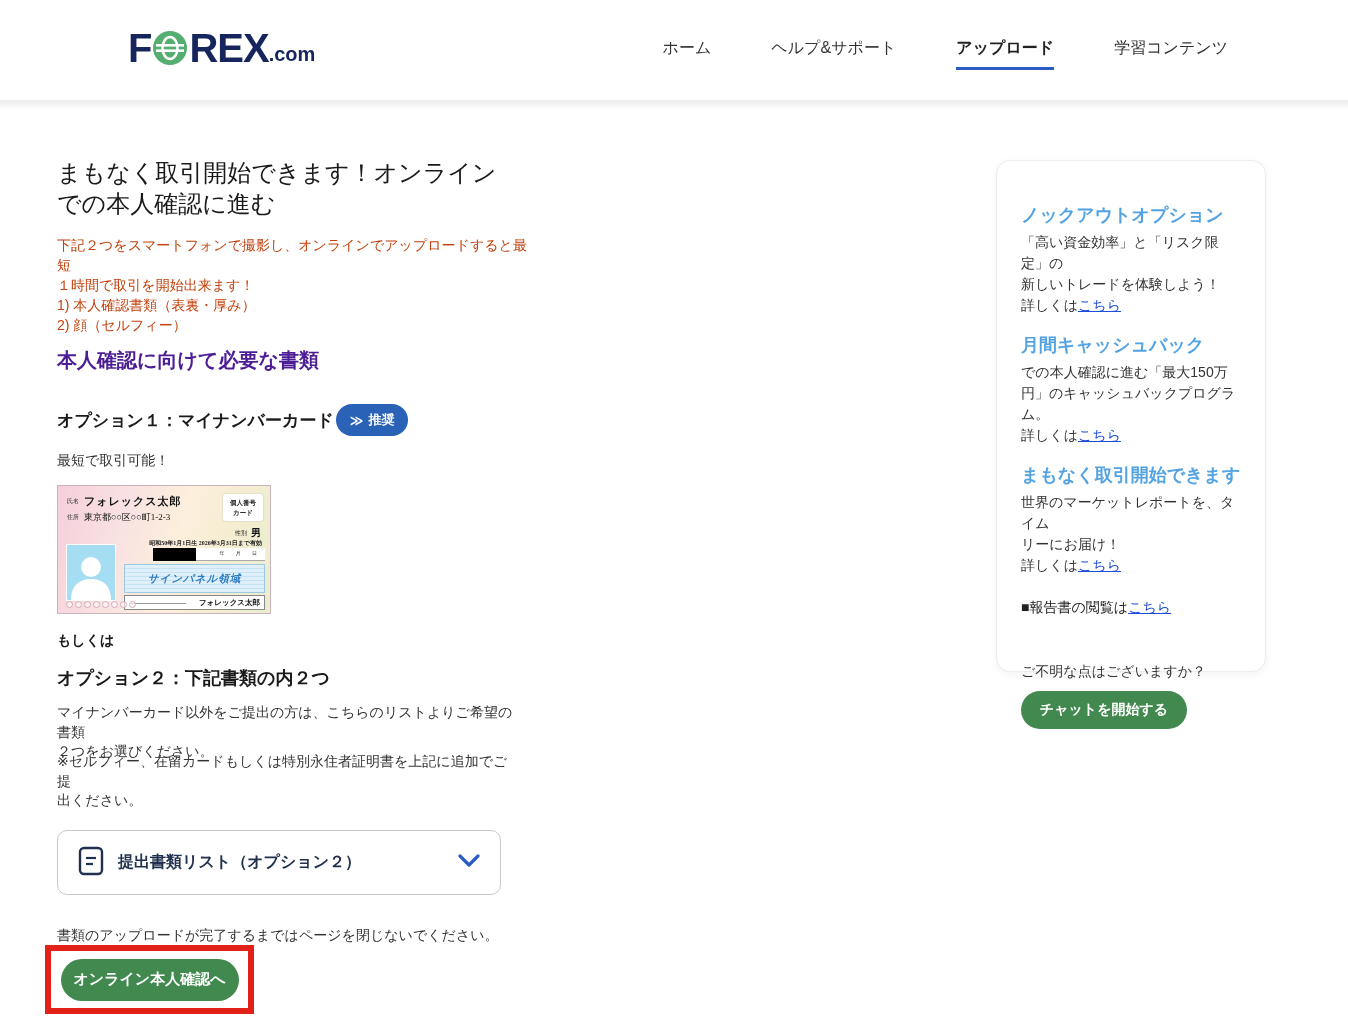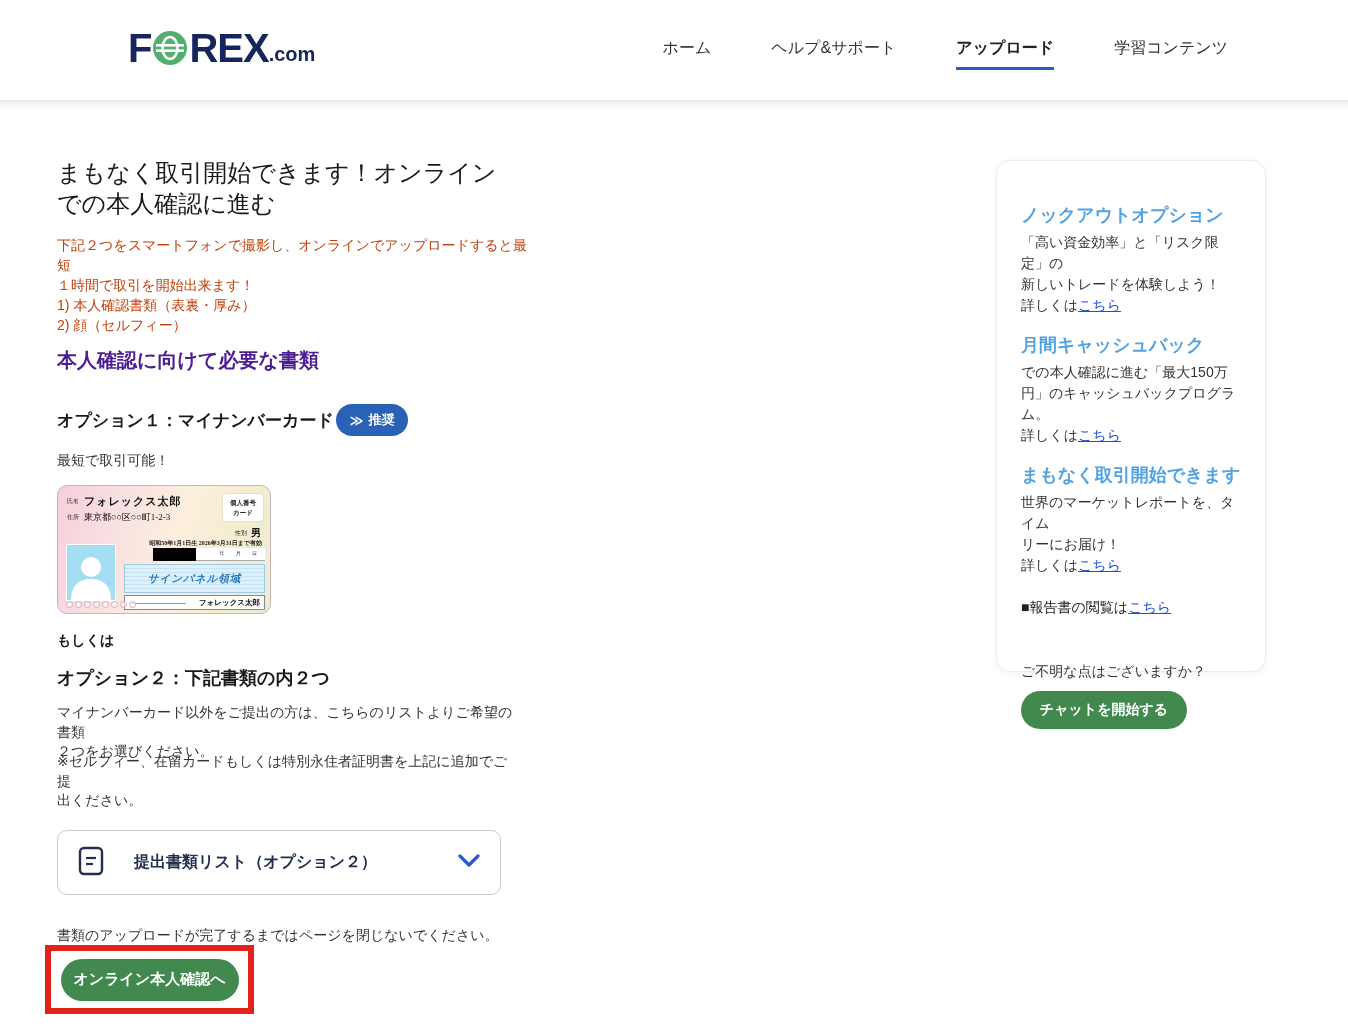--- a/index.html
+++ b/index.html
@@ -31,21 +31,21 @@
   .intro { position:absolute; left:57px; top:236px; width:470px; font-size:14px; line-height:1.42; color:#c2410c; }
   .docs-heading { position:absolute; left:57px; top:347px; font-size:20px; font-weight:bold; color:#4c1d95;text-align:center; }
   .option1-row { position:absolute; left:57px; top:404px; display:flex; align-items:center; gap:2px; }
   .option1-label { font-size:17px; font-weight:bold; color:#1a1a1a; }
   .badge { background:#2a62b8; color:#fff; font-size:13px; font-weight:bold;
     border-radius:16px; padding:7px 14px; display:flex; align-items:center; gap:5px; cursor:pointer; }
   .fast-note { position:absolute; left:57px; top:452px; font-size:14px; color:#333; }
 
   
   .mn-card { position:absolute; left:57px; top:485px; width:214px; height:129px;
-    border-radius:10px; border:1px solid #cbb3bb;
+    border-radius:0; border:1px solid #cbb3bb;
     background:linear-gradient(105deg,#f5cfdb 0%,#f9e2e2 30%,#fcefdc 55%,#f4edd0 78%,#e9eed3 100%);
     overflow:hidden; font-family:"Liberation Serif","DejaVu Serif",serif; }
   .mn-row1 { position:absolute; top:8px; left:9px; display:flex; align-items:center; gap:5px; }
   .mn-lbl { font-size:6px; color:#222; }
   .mn-name { font-size:11px; font-weight:bold; color:#111; letter-spacing:1px; }
   .mn-badge { position:absolute; top:8px; right:7px; width:40px; height:27px; background:#fff;
     border-radius:3px; font-size:6.5px; font-weight:bold; color:#222; text-align:center;
     display:flex; flex-direction:column; justify-content:center; line-height:1.4; box-shadow:0 0 2px rgba(0,0,0,.2); }
   .mn-row2 { position:absolute; top:25px; left:9px; display:flex; align-items:center; gap:5px; }
   .mn-addr { font-size:9px; color:#111; }
@@ -71,21 +71,21 @@
 
   .or-text { position:absolute; left:57px; top:632px; font-size:14px; font-weight:bold; color:#1a1a1a; }
   .option2-heading { position:absolute; left:57px; top:666px; font-size:18px; font-weight:bold; color:#1a1a1a; }
   .option2-desc { position:absolute; left:57px; top:703px; width:460px; font-size:14px; line-height:1.4; color:#333; }
   .option2-note { position:absolute; left:57px; top:752px; width:460px; font-size:14px; line-height:1.4; color:#333; }
 
   
   .dropdown { position:absolute; left:57px; top:830px; width:444px; height:65px;
     border:1px solid #c9c9c9; border-radius:10px; background:#fff;
     display:flex; align-items:center; padding:0 20px; gap:14px; cursor:pointer; }
-  .dropdown-label { font-size:16px; font-weight:bold; color:#22304f; flex:1;margin-left:16px; }
+  .dropdown-label { font-size:16px; font-weight:bold; color:#22304f; flex:1; }
   .warning { position:absolute; left:57px; top:927px; font-size:14px; color:#333; }
 
   
   .cta-highlight { position:absolute; left:45px; top:945px; width:209px; height:69px;
     border:6px solid #e32119; display:flex; align-items:center; justify-content:center; }
   .cta-button { width:178px; height:42px; border:none; border-radius:21px; background:#41894f;
     color:#fff; font-size:15px; font-weight:bold; cursor:pointer;
     font-family:"Liberation Sans","DejaVu Sans",sans-serif; }
 
   

